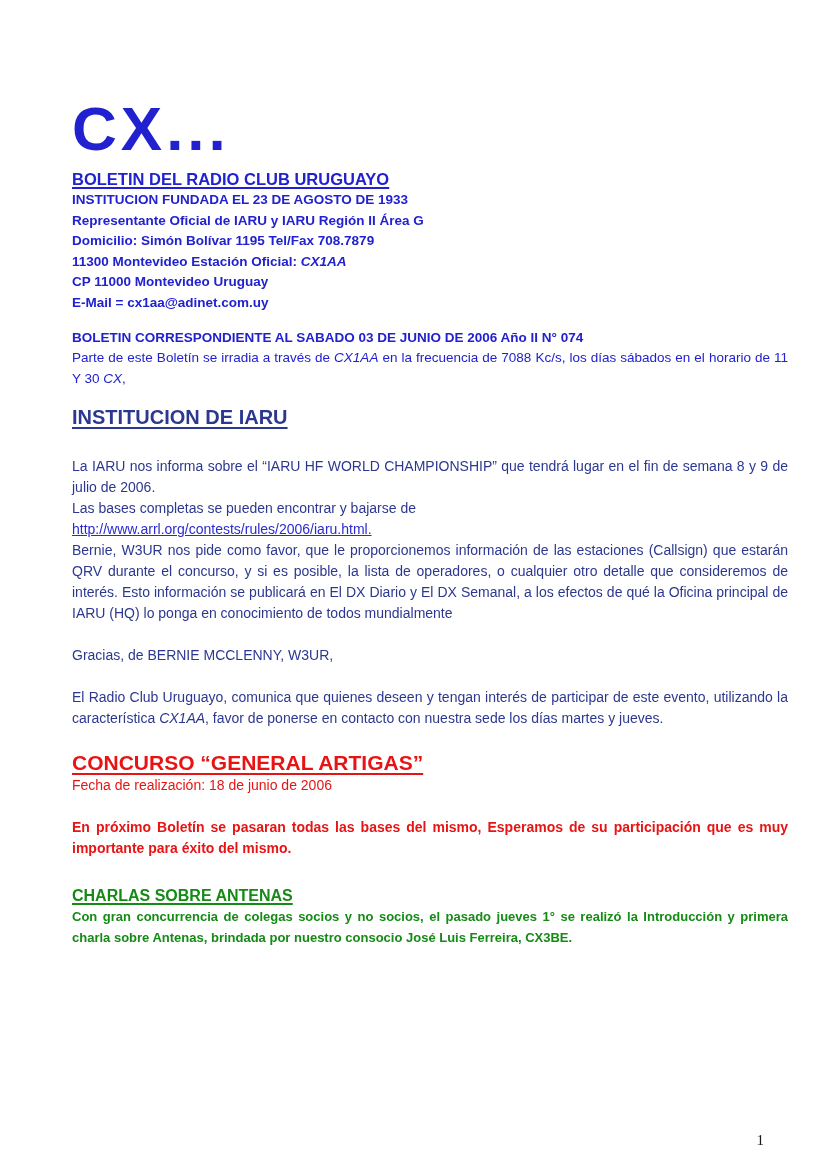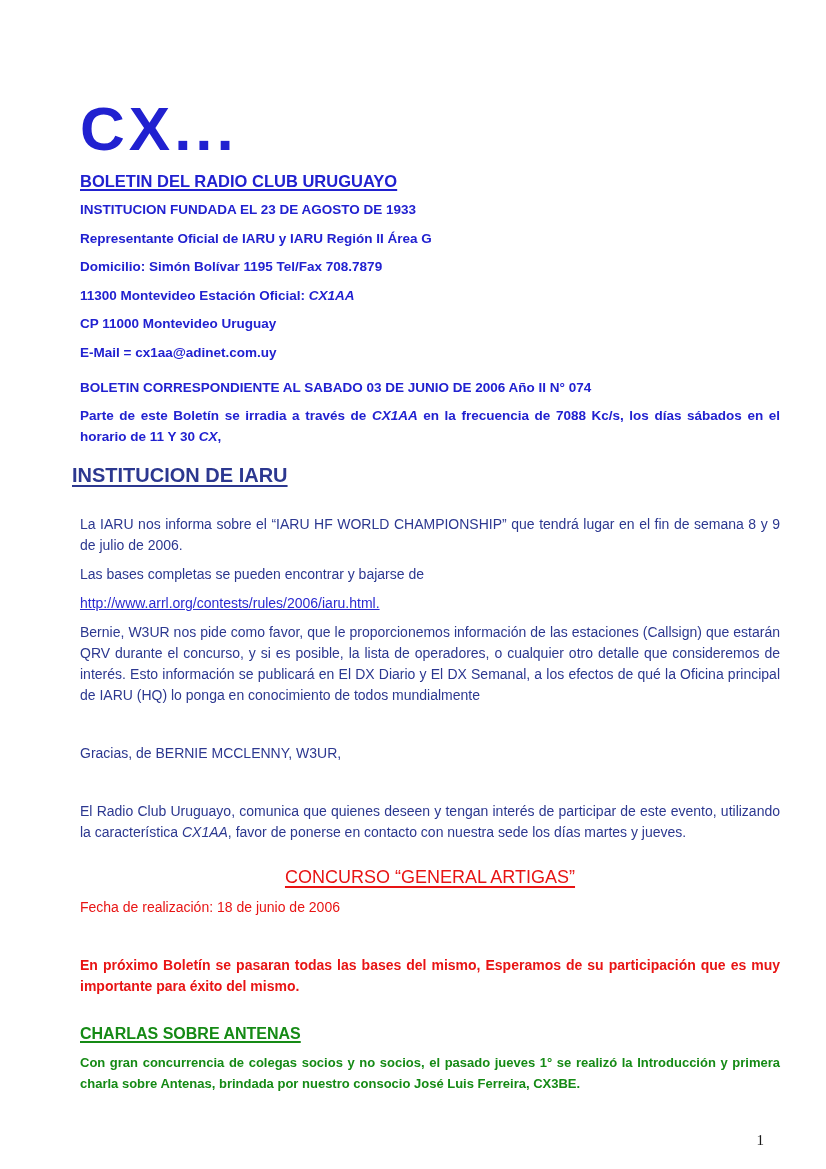--- a/index.html
+++ b/index.html
@@ -10,21 +10,21 @@
     position: relative;
     overflow: hidden;
     font-family: "Liberation Sans", "DejaVu Sans", sans-serif;
   }
   .content {
     position: absolute;
     left: 72px;
     top: 0;
     width: 716px;
   }
-  .content p { margin: 8px; }
+  .content p { margin: 0; }
 
   .b-title {
     color: var(--c-blue);
     font-weight: bold;
     font-size: 62px;
     line-height: 66px;
     margin-top: 96px !important;
     letter-spacing: 4px;
   }
   .b-orghead {
@@ -39,21 +39,21 @@
   }
   .b-orgline {
     color: var(--c-blue);
     font-weight: bold;
     font-size: 13.5px;
     line-height: 20.6px;
   }
   .mt14 { margin-top: 14px !important; }
   .b-bluepara {
     color: var(--c-blue);
-    font-weight: bold;
+    font-weight: normal;
     font-size: 13.5px;
     line-height: 20.5px;
     text-align: justify;
   }
   .b-navyhead {
     color: var(--c-navy);
     font-weight: bold;
     font-size: 20px;
     line-height: 26px;
     margin: 15px 0 26px !important;
@@ -69,28 +69,27 @@
   .b-navypara { text-align: justify; }
   .b-link {
     color: var(--c-link);
     font-size: 14px;
     line-height: 21px;
     text-decoration: underline;
     cursor: pointer;
   }
   .b-redhead {
     color: var(--c-red);
-    font-weight: normal;
-    font-size: 18px;
+    font-weight: bold;
+    font-size: 21px;
     line-height: 24px;
     margin-top: 22px !important;
     text-decoration: underline;
     text-decoration-thickness: 2px;
     text-underline-offset: 3px;
-    text-align: center;
   }
   .b-redline {
     color: var(--c-red);
     font-weight: normal;
     font-size: 14px;
     line-height: 21px;
   }
   .b-redpara {
     color: var(--c-red);
     font-weight: bold;

